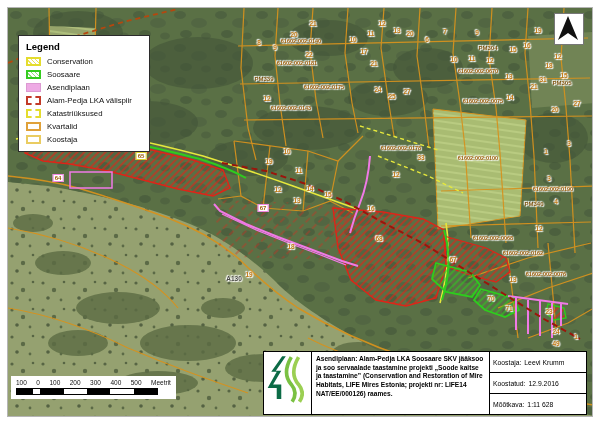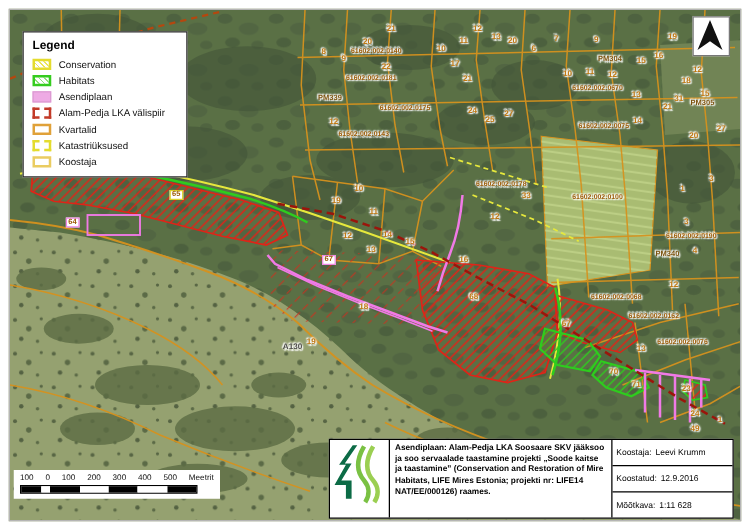--- a/index.html
+++ b/index.html
@@ -10,21 +10,21 @@
   #labels{position:absolute;inset:0;}
   .lbl{position:absolute;transform:translate(-50%,-50%);white-space:nowrap;font-weight:bold;pointer-events:none;
        text-shadow:0 0 2px #fff,0 0 2px #fff,1px 1px 1px #fff,-1px -1px 1px #fff;}
   .cad{font-size:5.5px;color:#9c5c08;}
   .pm{font-size:6px;color:#7d5410;}
   .num{font-size:6.5px;color:#c07812;}
   .dark{font-size:6.5px;color:#4a4a45;}
   .ybox{font-size:6px;color:#9c5c08;background:#fff;border:1px solid #ddd22e;padding:0 1px;text-shadow:none;}
   .pbox{font-size:6px;color:#9c5c08;background:#fff;border:1px solid #ef86e2;padding:0 1px;text-shadow:none;}
   
-  #legend{position:absolute;left:10px;top:17px;width:132px;background:#fff;border:1px solid #2b2b2b;padding:5px 7px 7px 7px;box-sizing:border-box;}
+  #legend{position:absolute;left:10px;top:27px;width:132px;background:#fff;border:1px solid #2b2b2b;padding:5px 7px 7px 7px;box-sizing:border-box;}
   #legend h1{font-size:9.5px;margin:0 0 5px 0;}
   .leg-row{display:flex;align-items:center;margin-top:4px;}
   .leg-row span.txt{font-size:7.8px;color:#111;}
   .sw{width:15px;height:9px;margin-right:6px;flex:none;box-sizing:border-box;}
   .sw-yellow-hatch{border:2px solid #e4dc2e;background:repeating-linear-gradient(45deg,#fff,#fff 2px,#ece557 2px,#ece557 3px);}
   .sw-green-hatch{border:2px solid #35cc1f;background:repeating-linear-gradient(45deg,#fff,#fff 2px,#8fe07a 2px,#8fe07a 3px);}
   .sw-pink-fill{border:1px solid #dc9ad2;background:#eeaae4;}
   .sw-red-dash{border:2px dashed #c23a28;background:#fff;}
   .sw-yellow-dash{border:2px dashed #e4dc2e;background:#fff;}
   .sw-orange-line{border:2px solid #e0a139;background:#fff;}
@@ -285,37 +285,37 @@
 
   <div id="legend">
     <h1>Legend</h1>
     <div id="legend-items">
         <div class="leg-row">
           <span class="sw sw-yellow-hatch"></span>
           <span class="txt">Conservation</span>
         </div>
         <div class="leg-row">
           <span class="sw sw-green-hatch"></span>
-          <span class="txt">Habitats</span>
+          <span class="txt">Soosaare</span>
         </div>
         <div class="leg-row">
           <span class="sw sw-pink-fill"></span>
           <span class="txt">Asendiplaan</span>
         </div>
         <div class="leg-row">
           <span class="sw sw-red-dash"></span>
           <span class="txt">Alam-Pedja LKA välispiir</span>
         </div>
         <div class="leg-row">
+          <span class="sw sw-yellow-dash"></span>
+          <span class="txt">Katastriüksused</span>
+        </div>
+        <div class="leg-row">
           <span class="sw sw-orange-line"></span>
           <span class="txt">Kvartalid</span>
-        </div>
-        <div class="leg-row">
-          <span class="sw sw-yellow-dash"></span>
-          <span class="txt">Katastriüksused</span>
         </div>
         <div class="leg-row">
           <span class="sw sw-lightorange-line"></span>
           <span class="txt">Koostaja</span>
         </div>
       </div>
   </div>
 
   <div id="north">
     <svg width="26" height="28" viewBox="0 0 26 28">

